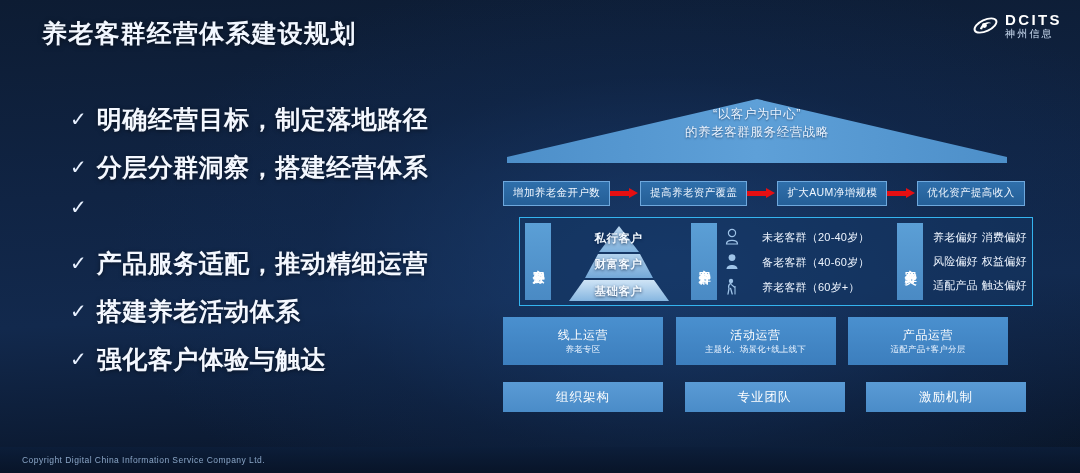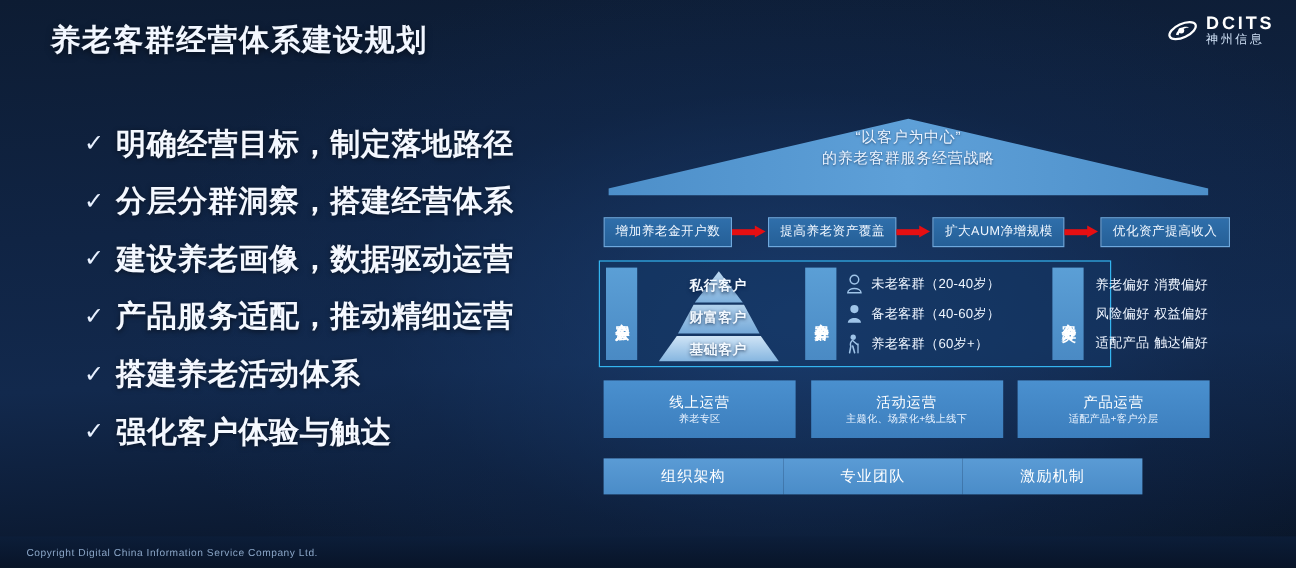--- a/index.html
+++ b/index.html
@@ -73,21 +73,21 @@
   .arrow { width:30px; height:10px; flex:none; position:relative; }
   .arrow:before {
     content:""; position:absolute; left:0; top:3px; width:20px; height:5px; background:#e60f12;
   }
   .arrow:after {
     content:""; position:absolute; left:19px; top:0; width:0; height:0;
     border-left:9px solid #e60f12; border-top:5px solid transparent; border-bottom:5px solid transparent;
   }
   
   #panel {
-    position:absolute; left:4px; top:122px; width:427px; height:89px;
+    position:absolute; left:24px; top:122px; width:514px; height:89px;
     border:1.5px solid #34b4ef; background:rgba(20,54,100,.55);
     display:flex; align-items:stretch;
   }
   .vlabel {
     width:26px; margin:5px 0 5px 5px; background:linear-gradient(180deg,#5b9fd6,#4a8ac4);
     color:#fff; font-size:12px; font-weight:bold; letter-spacing:1px;
     display:flex; align-items:center; justify-content:center; flex:none;
     writing-mode:vertical-rl; text-orientation:upright; line-height:1.12; padding:2px 0;
   }
   
@@ -96,21 +96,21 @@
   .pyrwrap .plab {
     position:absolute; width:100%; text-align:center;
     font-size:11.5px; font-weight:bold; color:#f3f9ff; letter-spacing:.5px;
     text-shadow:0 1px 3px rgba(0,25,60,.8);
   }
   .pyrwrap .plab.p0 { top:13px; }
   .pyrwrap .plab.p1 { top:39px; }
   .pyrwrap .plab.p2 { top:66px; }
   
   .segwrap { width:175px; flex:none; display:flex; flex-direction:column; justify-content:center; gap:8px; padding-left:8px; }
-  .segrow { display:flex; align-items:center; gap:7px; }
+  .segrow { display:flex; align-items:flex-end; gap:23px; }
   .segrow .picon { width:14px; height:17px; flex:none; }
   .segrow .stext { font-size:11px; color:#eef5ff; white-space:nowrap; letter-spacing:.2px; }
   
   .prefwrap {
     flex:1; display:grid; grid-template-columns:1fr 1fr; align-content:center;
     row-gap:9px; column-gap:4px; padding:0 6px 0 10px;
   }
   .prefwrap span { font-size:11px; color:#eef5ff; white-space:nowrap; letter-spacing:.2px; }
   
   #opsrow {
@@ -118,21 +118,21 @@
     display:flex; justify-content:space-between;
   }
   .opbox {
     width:160px; background:linear-gradient(180deg,#4a90cf,#3c7ebd);
     display:flex; flex-direction:column; align-items:center; justify-content:center; gap:0;
   }
   .opbox .ot { font-size:12px; color:#fff; letter-spacing:.6px; }
   .opbox .os { font-size:8.5px; color:#e9f3ff; letter-spacing:.2px; white-space:nowrap; }
   
   #baserow {
-    position:absolute; left:8px; top:287px; width:449px; height:30px;
+    position:absolute; left:8px; top:287px; width:523px; height:30px;
     display:flex; justify-content:space-between;
   }
   .basebox {
     width:160px; background:linear-gradient(180deg,#5a9bd5,#4a8cc8);
     display:flex; align-items:center; justify-content:center;
     font-size:12.5px; color:#fff; letter-spacing:1px;
   }
   
   #footer {
     position:absolute; left:0; bottom:0; width:100%; height:26px;
@@ -168,21 +168,20 @@
     <div class="bullet">
       <span class="tick">✓</span>
       <span class="btext">明确经营目标，制定落地路径</span>
     </div>
     <div class="bullet">
       <span class="tick">✓</span>
       <span class="btext">分层分群洞察，搭建经营体系</span>
     </div>
     <div class="bullet">
       <span class="tick">✓</span>
-      <span class="btext">建设养老画像，数据驱动运营</span>
     </div>
     <div class="bullet">
       <span class="tick">✓</span>
       <span class="btext">产品服务适配，推动精细运营</span>
     </div>
     <div class="bullet">
       <span class="tick">✓</span>
       <span class="btext">搭建养老活动体系</span>
     </div>
     <div class="bullet">

